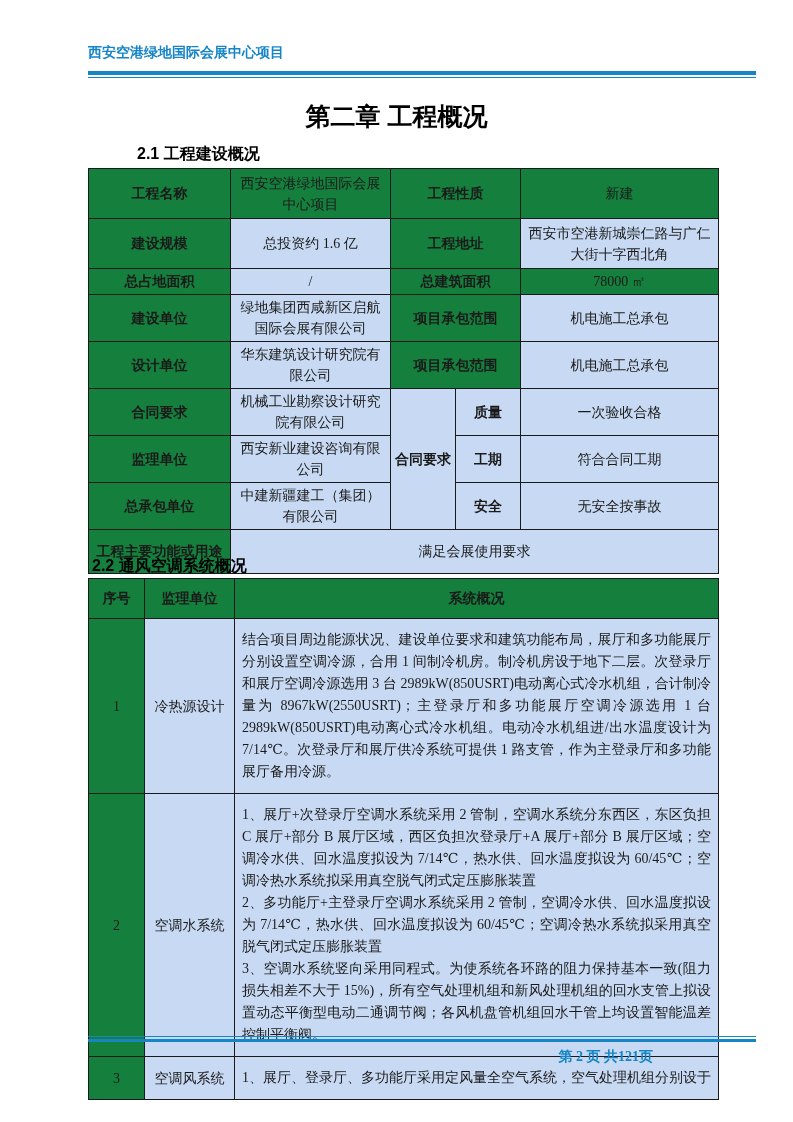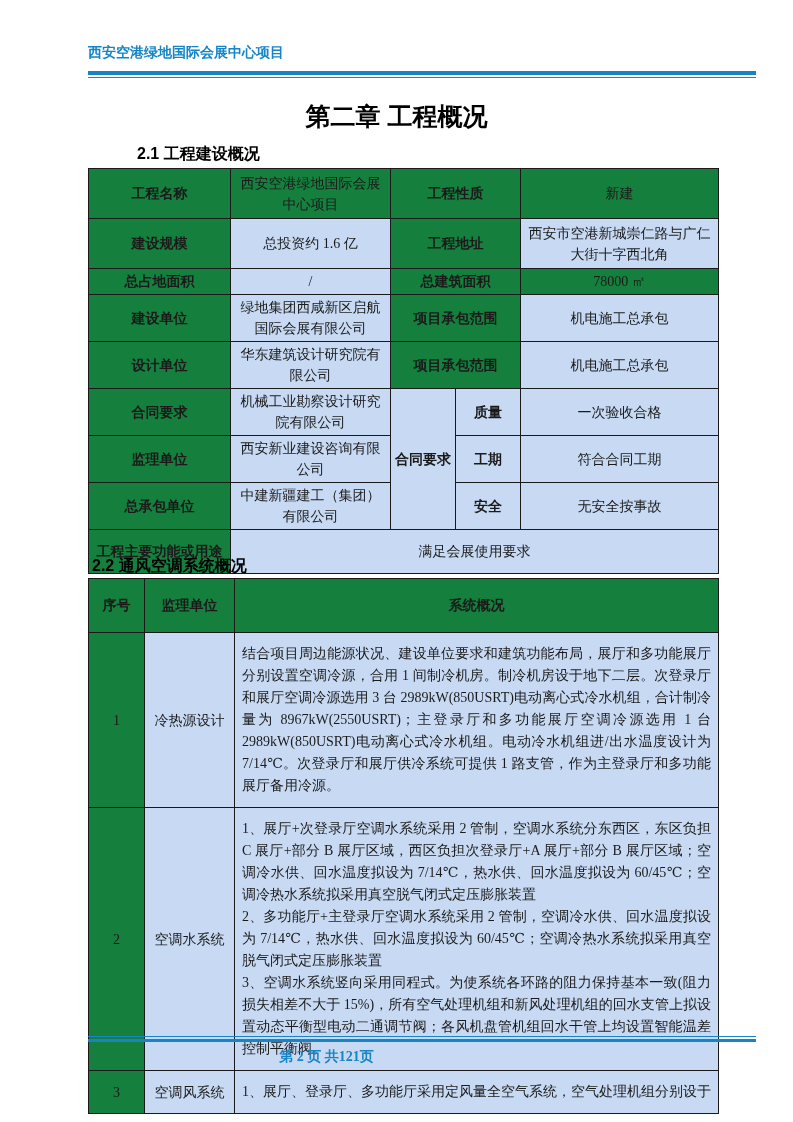--- a/index.html
+++ b/index.html
@@ -32,31 +32,31 @@
   #sec1{ top:144px;margin-left:45px; }
   #sec2{ top:556px; }
   
   table{ border-collapse:collapse; table-layout:fixed; position:absolute; left:88px; background:#15803d; }
   td,th{ border:1px solid #1a1a1a; font-size:14px; line-height:21px; vertical-align:middle; padding:2px 4px; }
   .t1{ top:168px; width:630px; }
   .t1 td{ text-align:center; }
   .t1 .lbl{ font-weight:bold; }
   .shaded{ background:#c8daf3; }
   .t2{ top:578px; width:630px; }
-  .t2 th{ font-weight:bold; text-align:center; height:23px; padding:16px 2px; }
+  .t2 th{ font-weight:bold; text-align:center; height:23px; padding:9px 2px; }
   .t2 .no-cell,.t2 .name-cell{ text-align:center; }
   .t2 .desc-cell{
     text-align:justify; white-space:pre-wrap; padding:10px 7px; line-height:22px;
   }
   
   .ftr{ position:absolute; top:1036px; left:88px; width:668px; }
   .ftr .rule-thin{ margin-bottom:2px; }
   .ftr .rule-thick{ height:3px; }
   .ftr-label{
-    position:absolute; top:1048px; left:0; width:653px; text-align:center;
+    position:absolute; top:1048px; left:0; width:653px; text-align:right;
     font-weight:bold; font-size:14px; color:#1685c6;
     font-family:"Liberation Serif","DejaVu Serif",serif;
   }
 </style>
 </head>
 <body>
 
 <div class="page">
 
   <div class="hdr">

